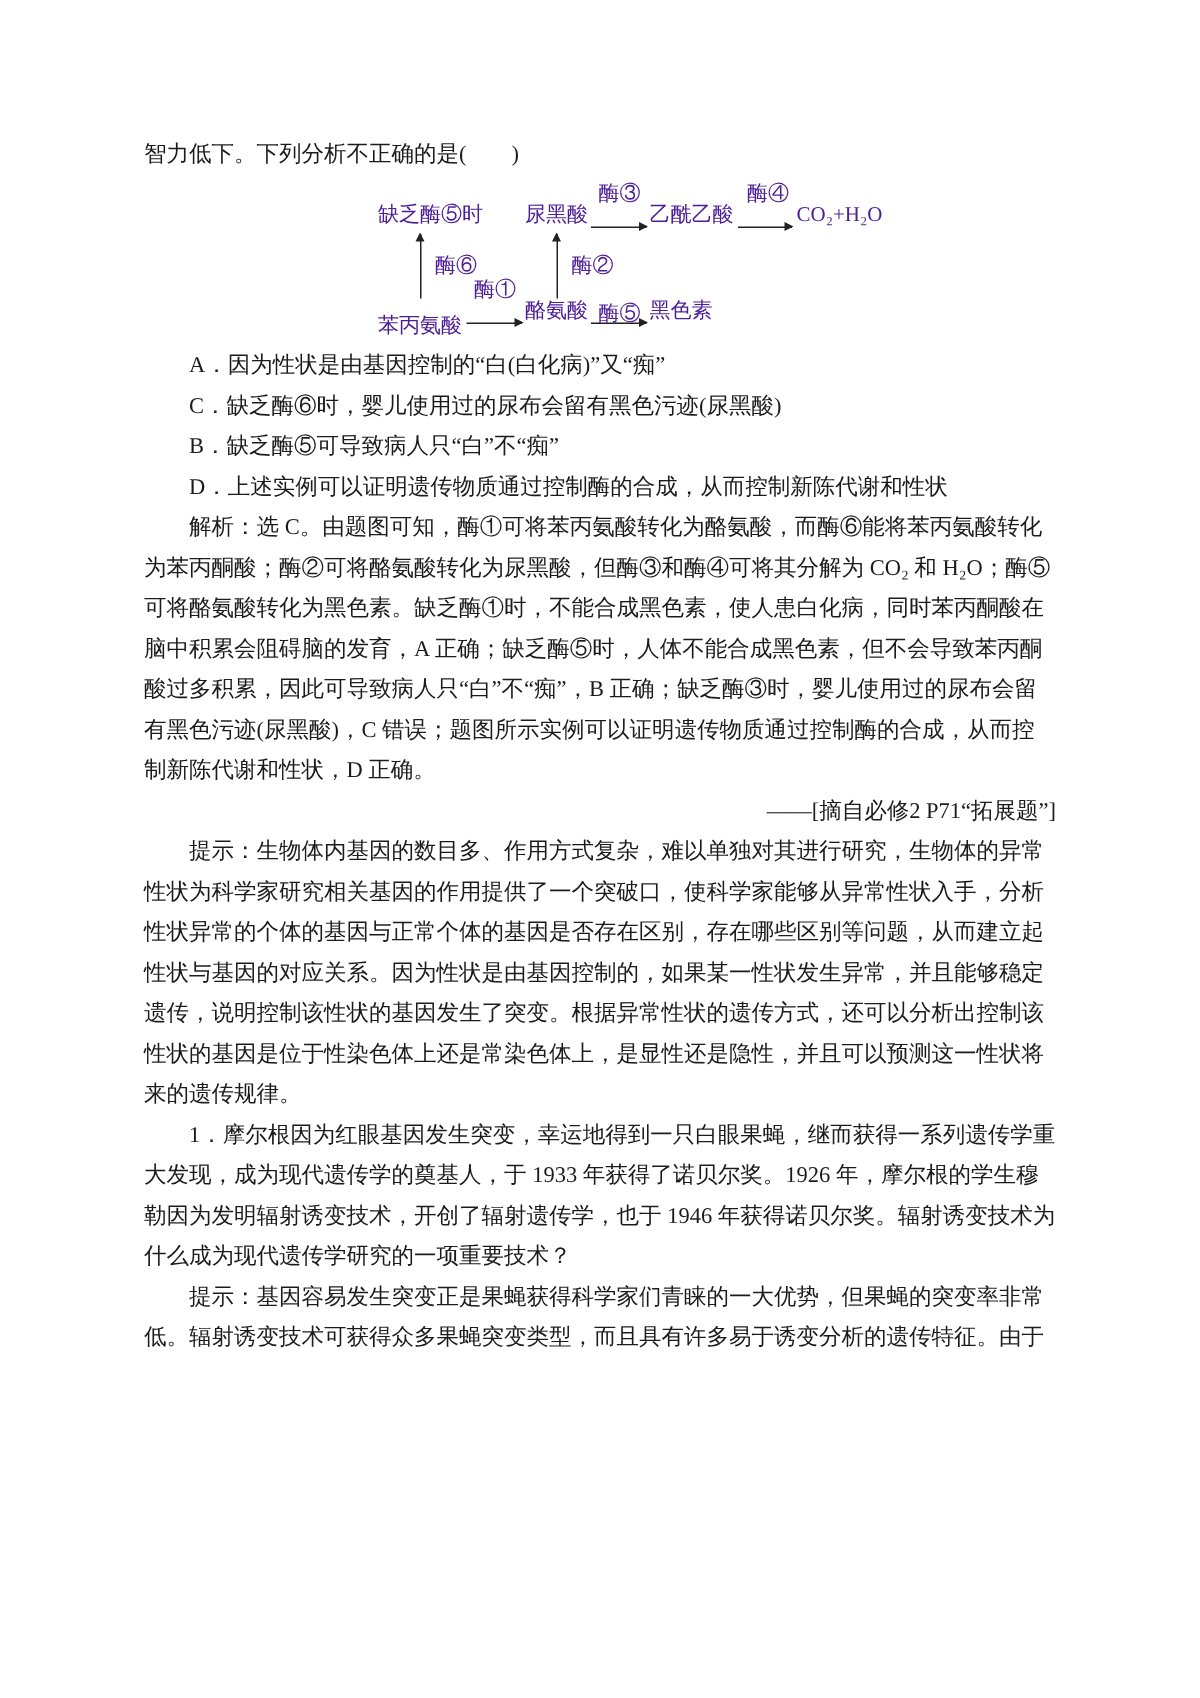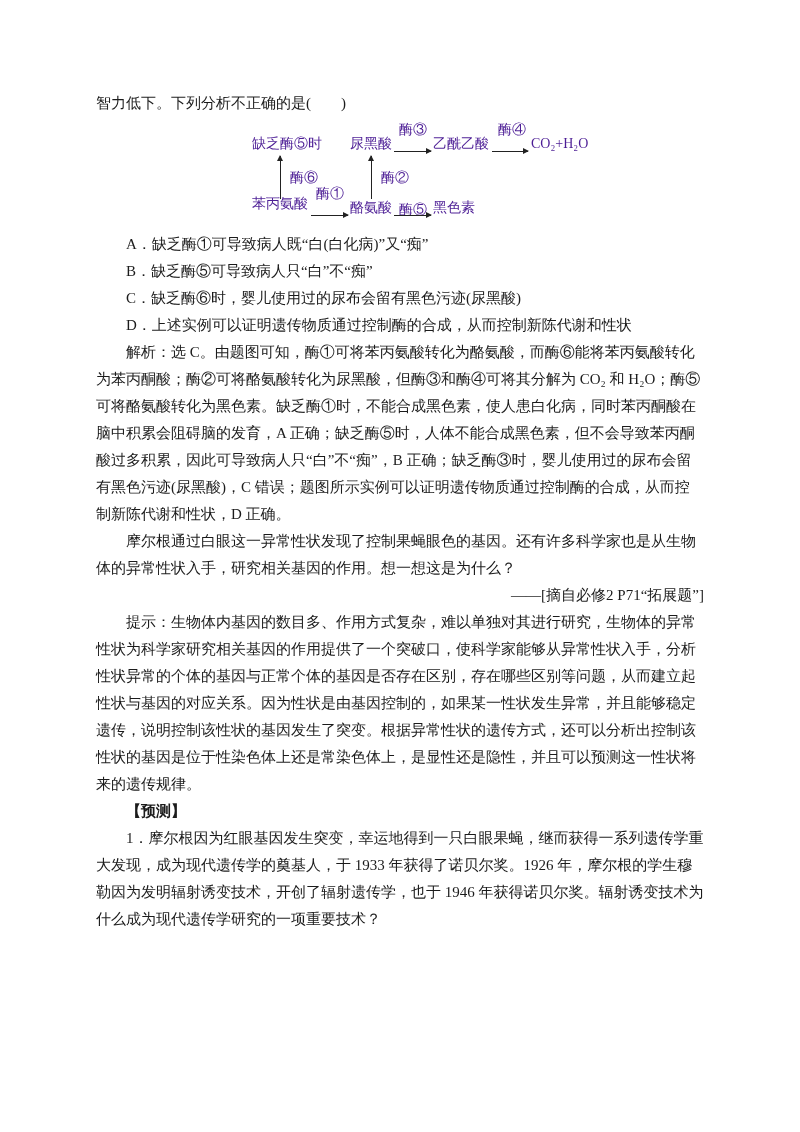--- a/index.html
+++ b/index.html
@@ -83,36 +83,35 @@
     <span class="dnode" style="left:181px;top:14px">乙酰乙酸</span>
     <span class="dlabel" style="left:246px;top:0">酶④</span>
     <div class="harrow" style="left:240px;top:28px;width:36px"></div>
     <span class="dnode" style="left:279px;top:14px">CO₂+H₂O</span>
 
     <div class="varrow" style="left:28px;top:33px;height:43px"></div>
     <span class="dlabel" style="left:38px;top:48px">酶⑥</span>
     <div class="varrow" style="left:119px;top:33px;height:43px"></div>
     <span class="dlabel" style="left:129px;top:48px">酶②</span>
 
-    <span class="dnode" style="left:0;top:74px">苯丙氨酸</span>
+    <span class="dnode" style="left:0;top:88px">苯丙氨酸</span>
     <span class="dlabel" style="left:64px;top:64px">酶①</span>
     <div class="harrow" style="left:59px;top:92px;width:37px"></div>
     <span class="dnode" style="left:98px;top:78px">酪氨酸</span>
     <span class="dlabel" style="left:147px;top:80px">酶⑤</span>
     <div class="harrow" style="left:142px;top:92px;width:37px"></div>
     <span class="dnode" style="left:181px;top:78px">黑色素</span>
   </div>
 
-  <p class="opt"><span>A．</span><span>缺乏酶①可导致病人既“白(白化病)”又“痴”</span></p>
+  <p class="opt"><span>A．</span><span>因为性状是由基因控制的“白(白化病)”又“痴”</span></p>
+  <p class="opt"><span>C．</span><span>缺乏酶⑥时，婴儿使用过的尿布会留有黑色污迹(尿黑酸)</span></p>
   <p class="opt"><span>B．</span><span>缺乏酶⑤可导致病人只“白”不“痴”</span></p>
-  <p class="opt"><span>C．</span><span>缺乏酶⑥时，婴儿使用过的尿布会留有黑色污迹(尿黑酸)</span></p>
   <p class="opt"><span>D．</span><span>上述实例可以证明遗传物质通过控制酶的合成，从而控制新陈代谢和性状</span></p>
 
   <p>解析：选 C。由题图可知，酶①可将苯丙氨酸转化为酪氨酸，而酶⑥能将苯丙氨酸转化为苯丙酮酸；酶②可将酪氨酸转化为尿黑酸，但酶③和酶④可将其分解为 CO₂ 和 H₂O；酶⑤可将酪氨酸转化为黑色素。缺乏酶①时，不能合成黑色素，使人患白化病，同时苯丙酮酸在脑中积累会阻碍脑的发育，A 正确；缺乏酶⑤时，人体不能合成黑色素，但不会导致苯丙酮酸过多积累，因此可导致病人只“白”不“痴”，B 正确；缺乏酶③时，婴儿使用过的尿布会留有黑色污迹(尿黑酸)，C 错误；题图所示实例可以证明遗传物质通过控制酶的合成，从而控制新陈代谢和性状，D 正确。</p>
 
-  <p>摩尔根通过白眼这一异常性状发现了控制果蝇眼色的基因。还有许多科学家也是从生物体的异常性状入手，研究相关基因的作用。想一想这是为什么？</p>
   <p class="right">——[摘自必修2 P71“拓展题”]</p>
   <p>提示：生物体内基因的数目多、作用方式复杂，难以单独对其进行研究，生物体的异常性状为科学家研究相关基因的作用提供了一个突破口，使科学家能够从异常性状入手，分析性状异常的个体的基因与正常个体的基因是否存在区别，存在哪些区别等问题，从而建立起性状与基因的对应关系。因为性状是由基因控制的，如果某一性状发生异常，并且能够稳定遗传，说明控制该性状的基因发生了突变。根据异常性状的遗传方式，还可以分析出控制该性状的基因是位于性染色体上还是常染色体上，是显性还是隐性，并且可以预测这一性状将来的遗传规律。</p>
 
-  <p class="bold">【预测】</p>
   <p>1．摩尔根因为红眼基因发生突变，幸运地得到一只白眼果蝇，继而获得一系列遗传学重大发现，成为现代遗传学的奠基人，于 1933 年获得了诺贝尔奖。1926 年，摩尔根的学生穆勒因为发明辐射诱变技术，开创了辐射遗传学，也于 1946 年获得诺贝尔奖。辐射诱变技术为什么成为现代遗传学研究的一项重要技术？</p>
+  <p>提示：基因容易发生突变正是果蝇获得科学家们青睐的一大优势，但果蝇的突变率非常低。辐射诱变技术可获得众多果蝇突变类型，而且具有许多易于诱变分析的遗传特征。由于</p>
 
 </div>
 
 </body></html>

